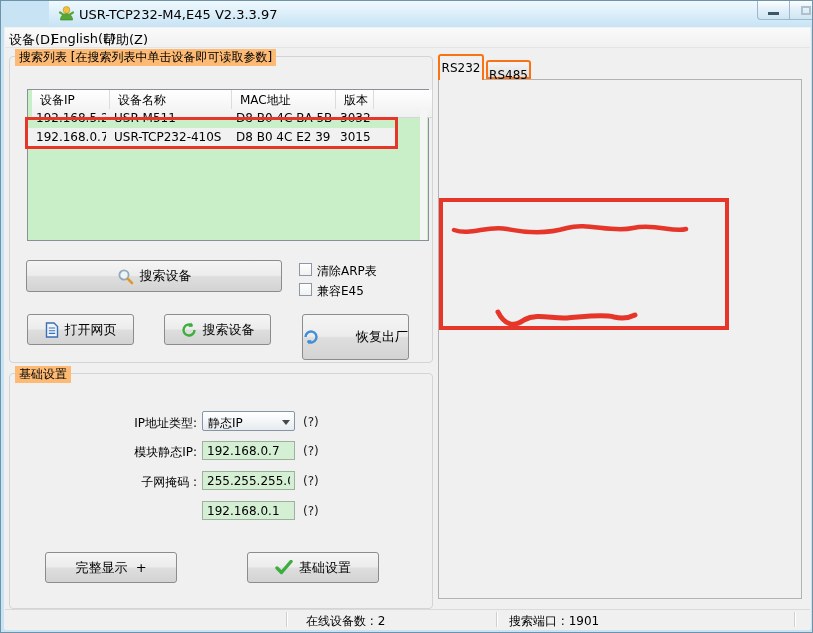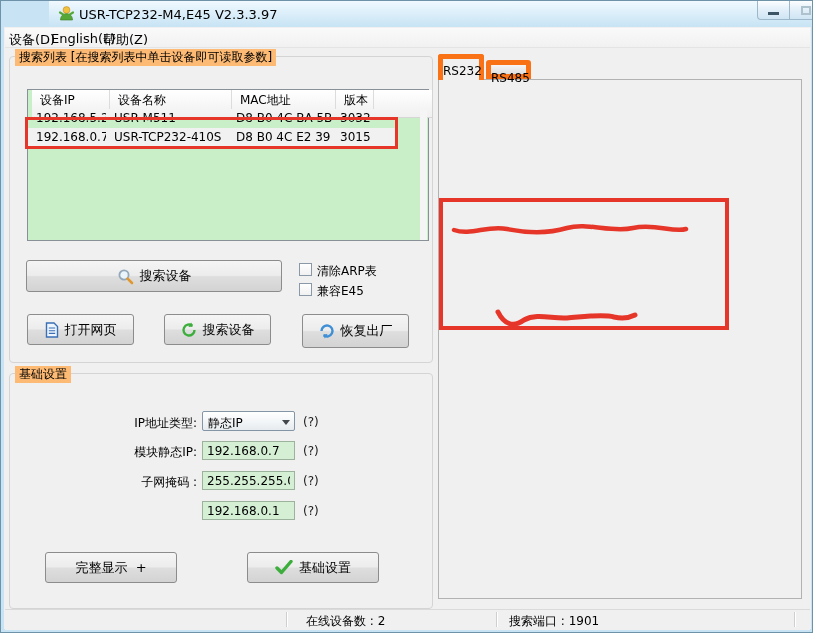--- a/index.html
+++ b/index.html
@@ -31,21 +31,21 @@
   .sel::after{content:"";position:absolute;right:4px;top:8px;border:4px solid transparent;border-top:5px solid #44484c;}
   .inp{position:absolute;border:1px solid #9cb29c;background:#d5efd5;font-size:12px;padding:1px 4px 0 4px;font-family:inherit;color:#000;height:19px;}
   input.inp{outline:none;}
   .rlabel{position:absolute;white-space:pre;font-size:12px;}
   .dim{color:#9b9b9b;}
   .help{position:absolute;font-size:12px;color:#1a1a1a;}
   .btn{position:absolute;display:flex;align-items:center;justify-content:center;gap:6px;border:1px solid #8c8c8c;border-radius:3px;background:linear-gradient(#f5f5f5,#ececec 48%,#dedede 52%,#d3d3d3);font-size:13px;cursor:default;white-space:pre;}
   .cb{position:absolute;width:13px;height:13px;background:linear-gradient(#ffffff,#f1f1f1);border:1px solid #8a98a8;}
   .cb.checked::after{content:"\2713";position:absolute;left:1px;top:-2px;font-size:12px;font-weight:bold;color:#2f55a4;line-height:1;}
   .cb-label{position:absolute;font-size:12px;white-space:pre;}
-  .tab{position:absolute;border:5px solid #f97316;border-radius:3px 3px 0 0;text-align:center;font-size:12px;}
+  .tab{position:absolute;border:2px solid #f97316;border-radius:3px 3px 0 0;text-align:center;font-size:12px;}
   .tab.active{left:437px;top:53px;width:46px;height:26px;background:#f0f0f0;border-bottom:none;z-index:6;padding-top:5px;}
   .tab.inactive{left:485px;top:59px;width:45px;height:19px;background:linear-gradient(#f6f6f6,#dedede);padding-top:6px;z-index:4;}
   .panel{position:absolute;left:437px;top:78px;width:364px;height:520px;border:1px solid #b2b2b2;background:#f0f0f0;z-index:1;}
   .greybar{position:absolute;background:#e7e7e7;}
   .statusbar{position:absolute;left:4px;top:608px;width:805px;height:21px;border-top:1px solid #dadada;background:#f0f0f0;}
   .sb-div{position:absolute;top:611px;width:2px;height:15px;border-left:1px solid #cfcfcf;border-right:1px solid #ffffff;}
   .sb-text{position:absolute;top:612px;font-size:12px;}
   .annotation-box{position:absolute;border:3px solid #e6362a;z-index:30;pointer-events:none;}
   .annotation-svg{position:absolute;left:0;top:0;z-index:31;pointer-events:none;}
 </style>
@@ -128,21 +128,21 @@
     </svg>
     <span>打开网页</span>
   </div>
   <div class="btn" style="left:163px;top:313px;width:107px;height:31px;">
     <svg width="16" height="16" viewBox="0 0 16 16">
       <path d="M13.5 8a5.5 5.5 0 1 1-2.1-4.3" fill="none" stroke="#3cae3c" stroke-width="2.4"></path>
       <path d="M10.2 0.4l1.6 4.2-4.4 0.4z" fill="#3cae3c"></path>
     </svg>
     <span>搜索设备</span>
   </div>
-  <div class="btn" style="left:301px;top:313px;width:107px;height:34px;">
+  <div class="btn" style="left:301px;top:313px;width:107px;height:46px;justify-content:space-between;">
     <svg width="16" height="16" viewBox="0 0 16 16">
       <path d="M2.5 8a5.5 5.5 0 1 1 2.1 4.3" fill="none" stroke="#3f8fd6" stroke-width="2.4"></path>
       <path d="M5.8 15.6l-1.6-4.2 4.4-0.4z" fill="#3f8fd6"></path>
     </svg>
     <span>恢复出厂</span>
   </div>
 
   <div class="groupbox" style="left:8px;top:372px;width:424px;height:236px;"></div>
   <span class="group-label" style="left:14px;top:365px;">基础设置</span>
 

